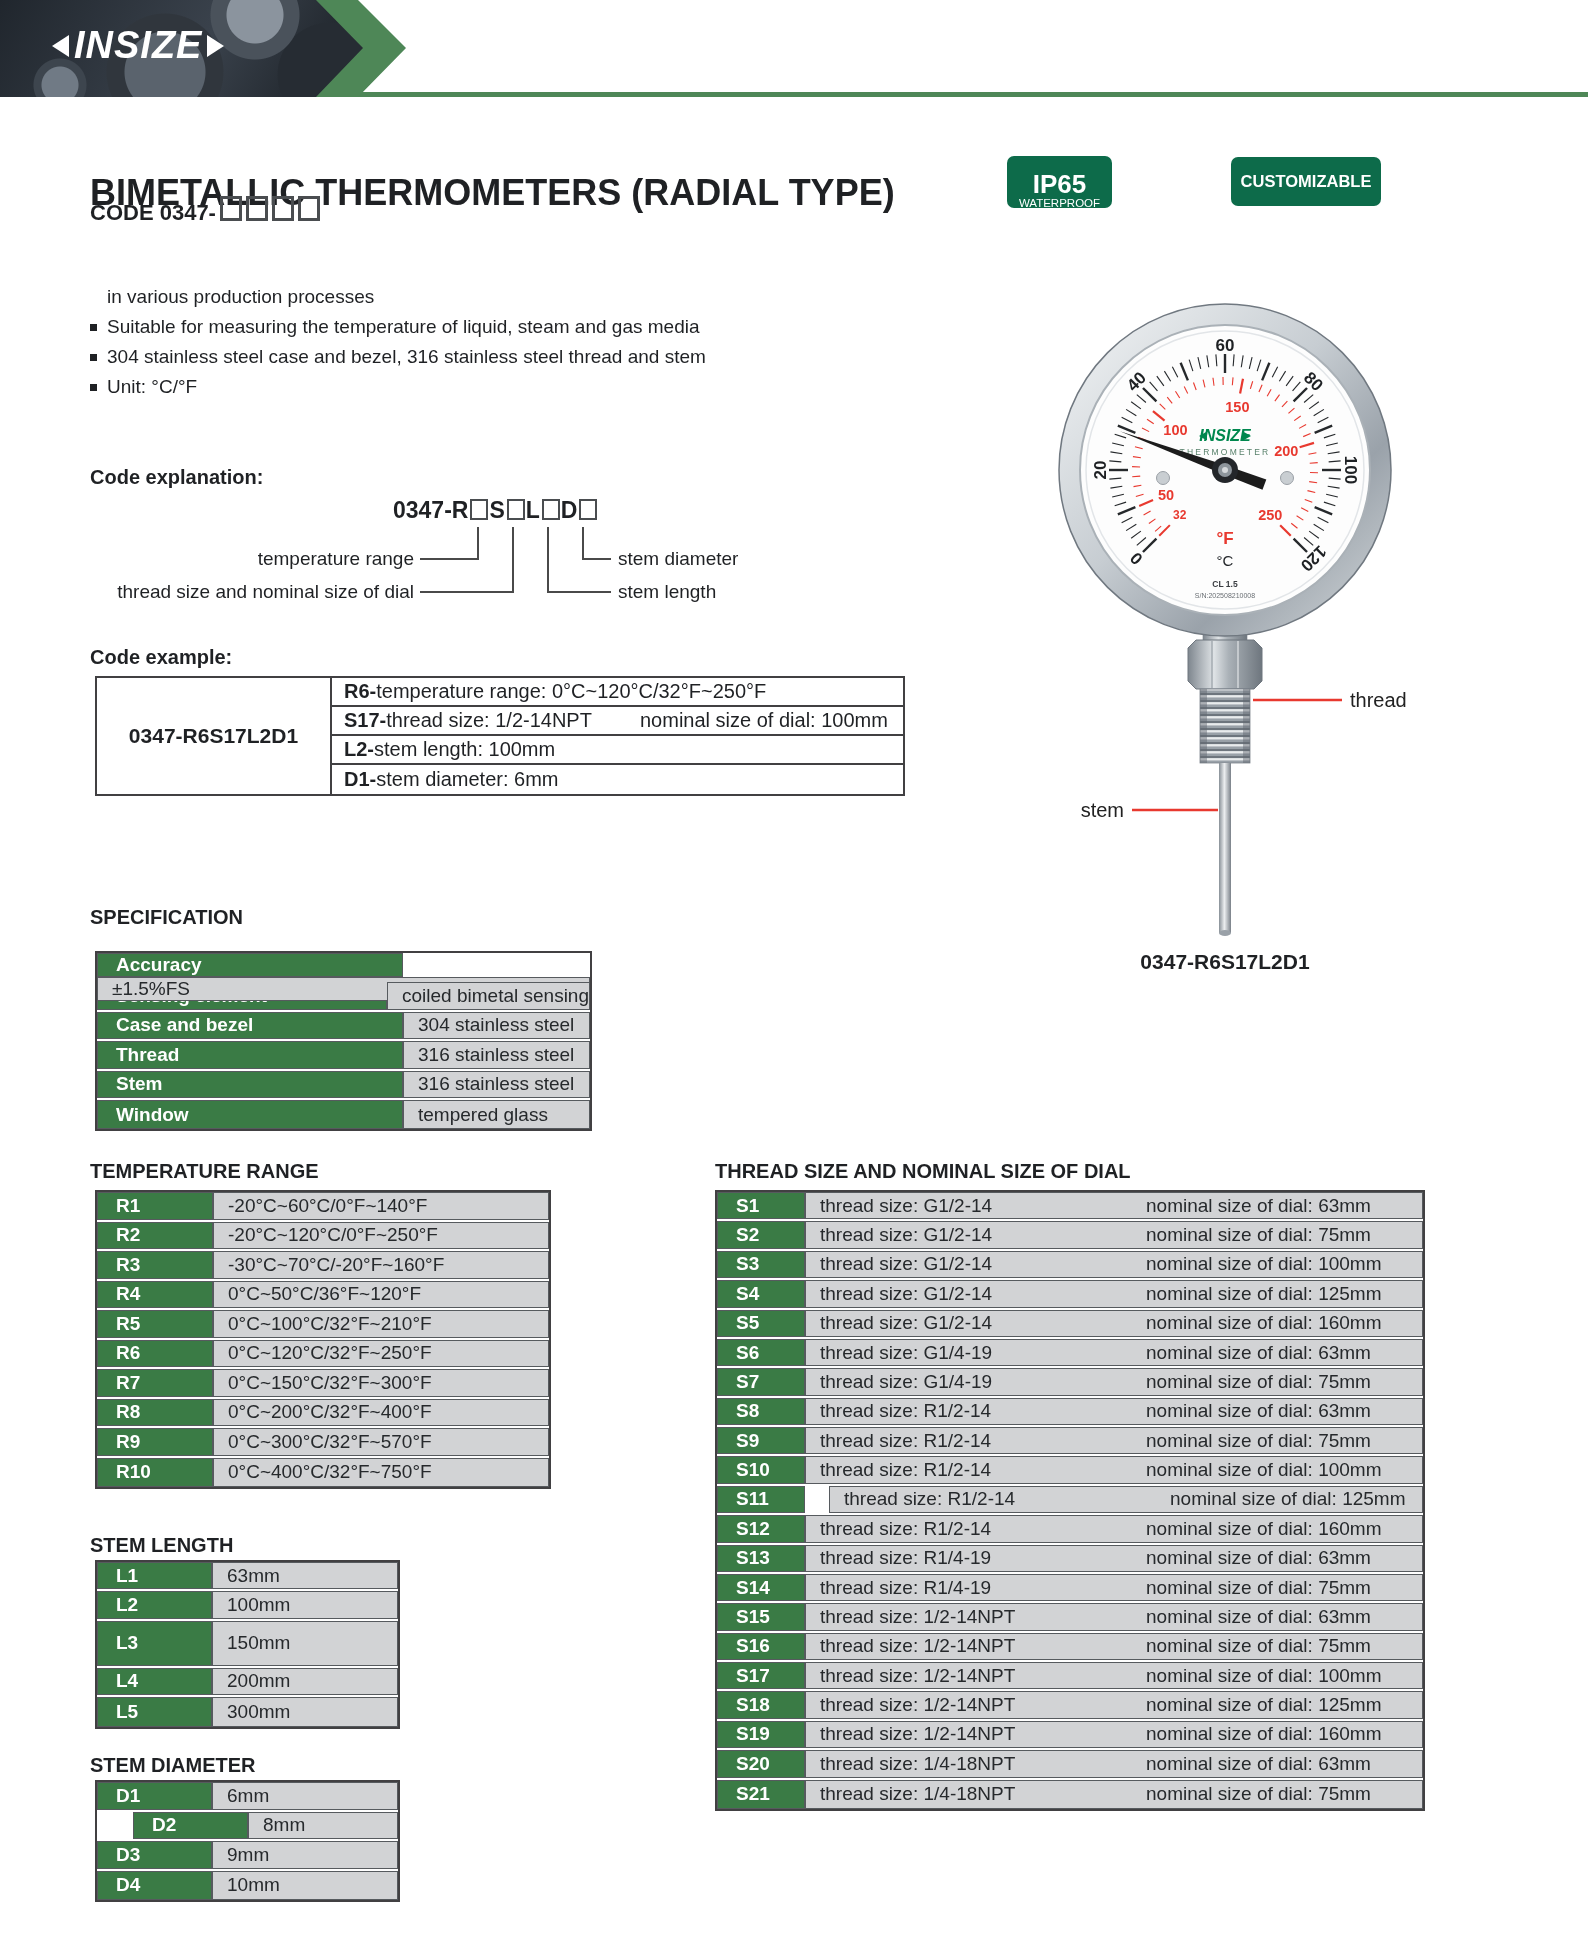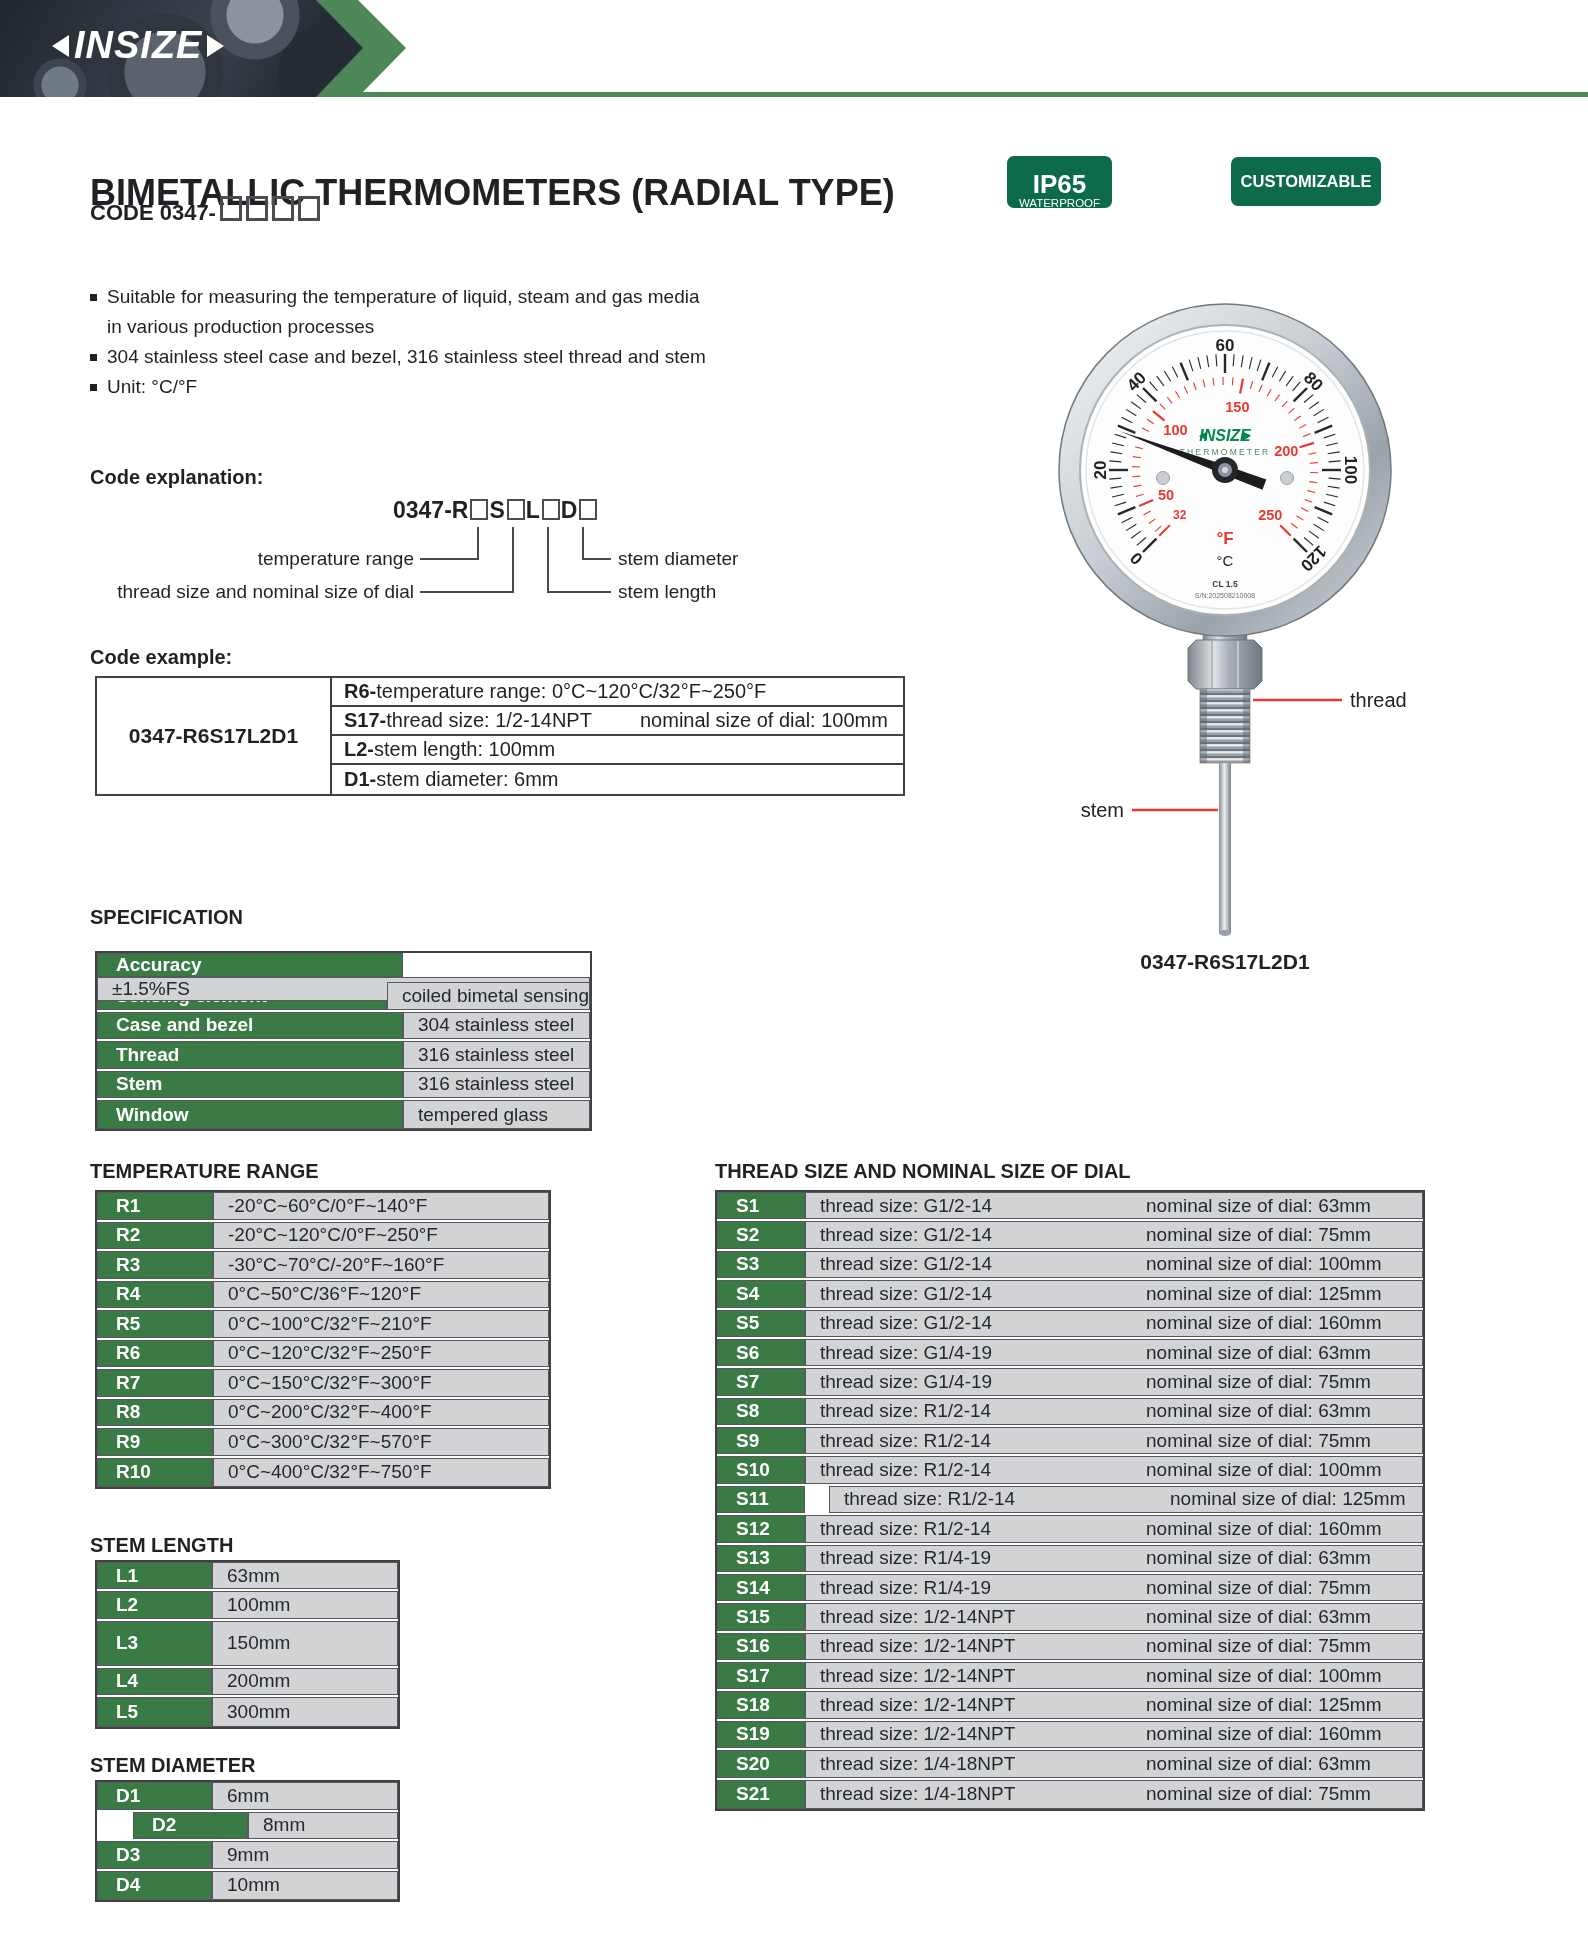--- a/index.html
+++ b/index.html
@@ -97,22 +97,22 @@
 
   <div class="badge badge-ip65">
     <span class="b1">IP65</span>
     <span class="b2">WATERPROOF</span>
   </div>
   <div class="badge badge-custom">
     <span class="b1">CUSTOMIZABLE</span>
   </div>
 
   <div id="features">
+      <div class="feat-line">in various production processes</div>
       <div class="feat-line"><span class="bullet"></span>Suitable for measuring the temperature of liquid, steam and gas media</div>
-      <div class="feat-line">in various production processes</div>
       <div class="feat-line"><span class="bullet"></span>304 stainless steel case and bezel, 316 stainless steel thread and stem</div>
       <div class="feat-line"><span class="bullet"></span>Unit: °C/°F</div>
     </div>
 
   <div class="h-section" style="left:90px;top:466px;">Code explanation:</div>
   <div class="code-pattern">
     <span>0347-R</span><span class="sq"></span><span>S</span><span class="sq"></span><span>L</span><span class="sq"></span><span>D</span><span class="sq"></span>
   </div>
 
   <div class="cline" style="left:477px;top:527px;width:2px;height:33px;"></div>

